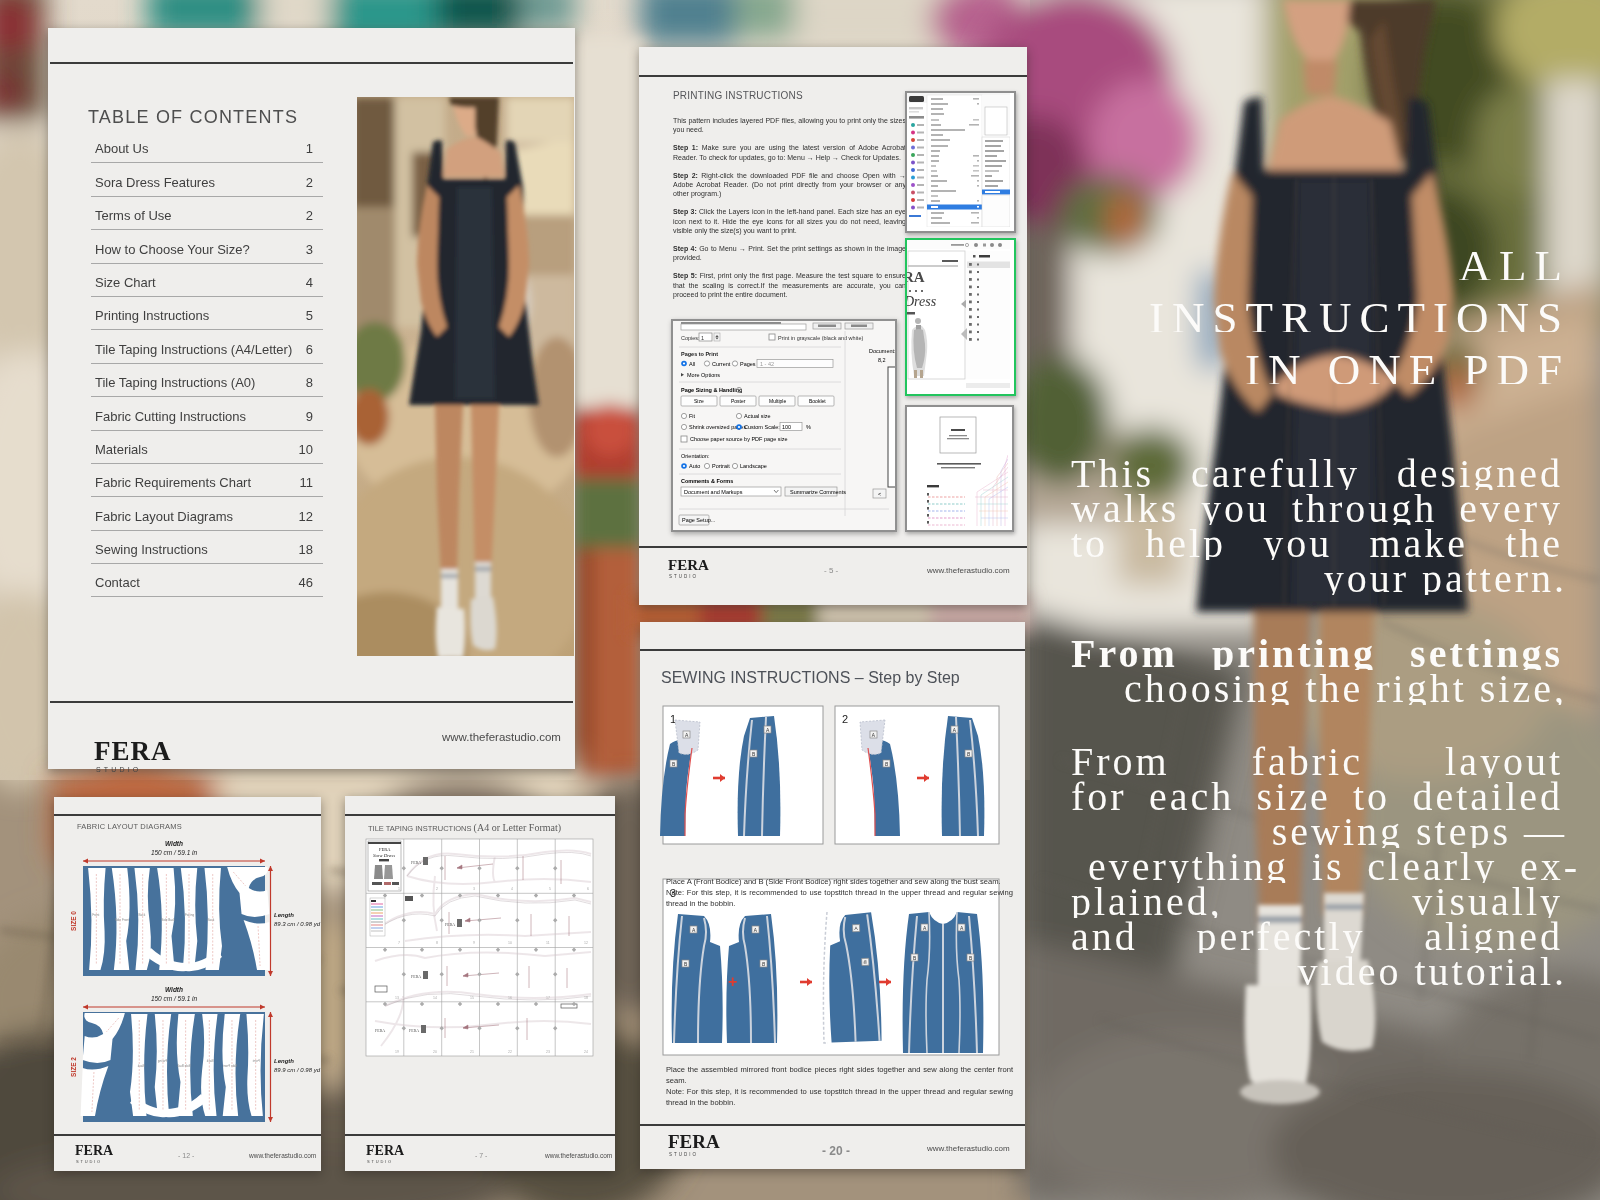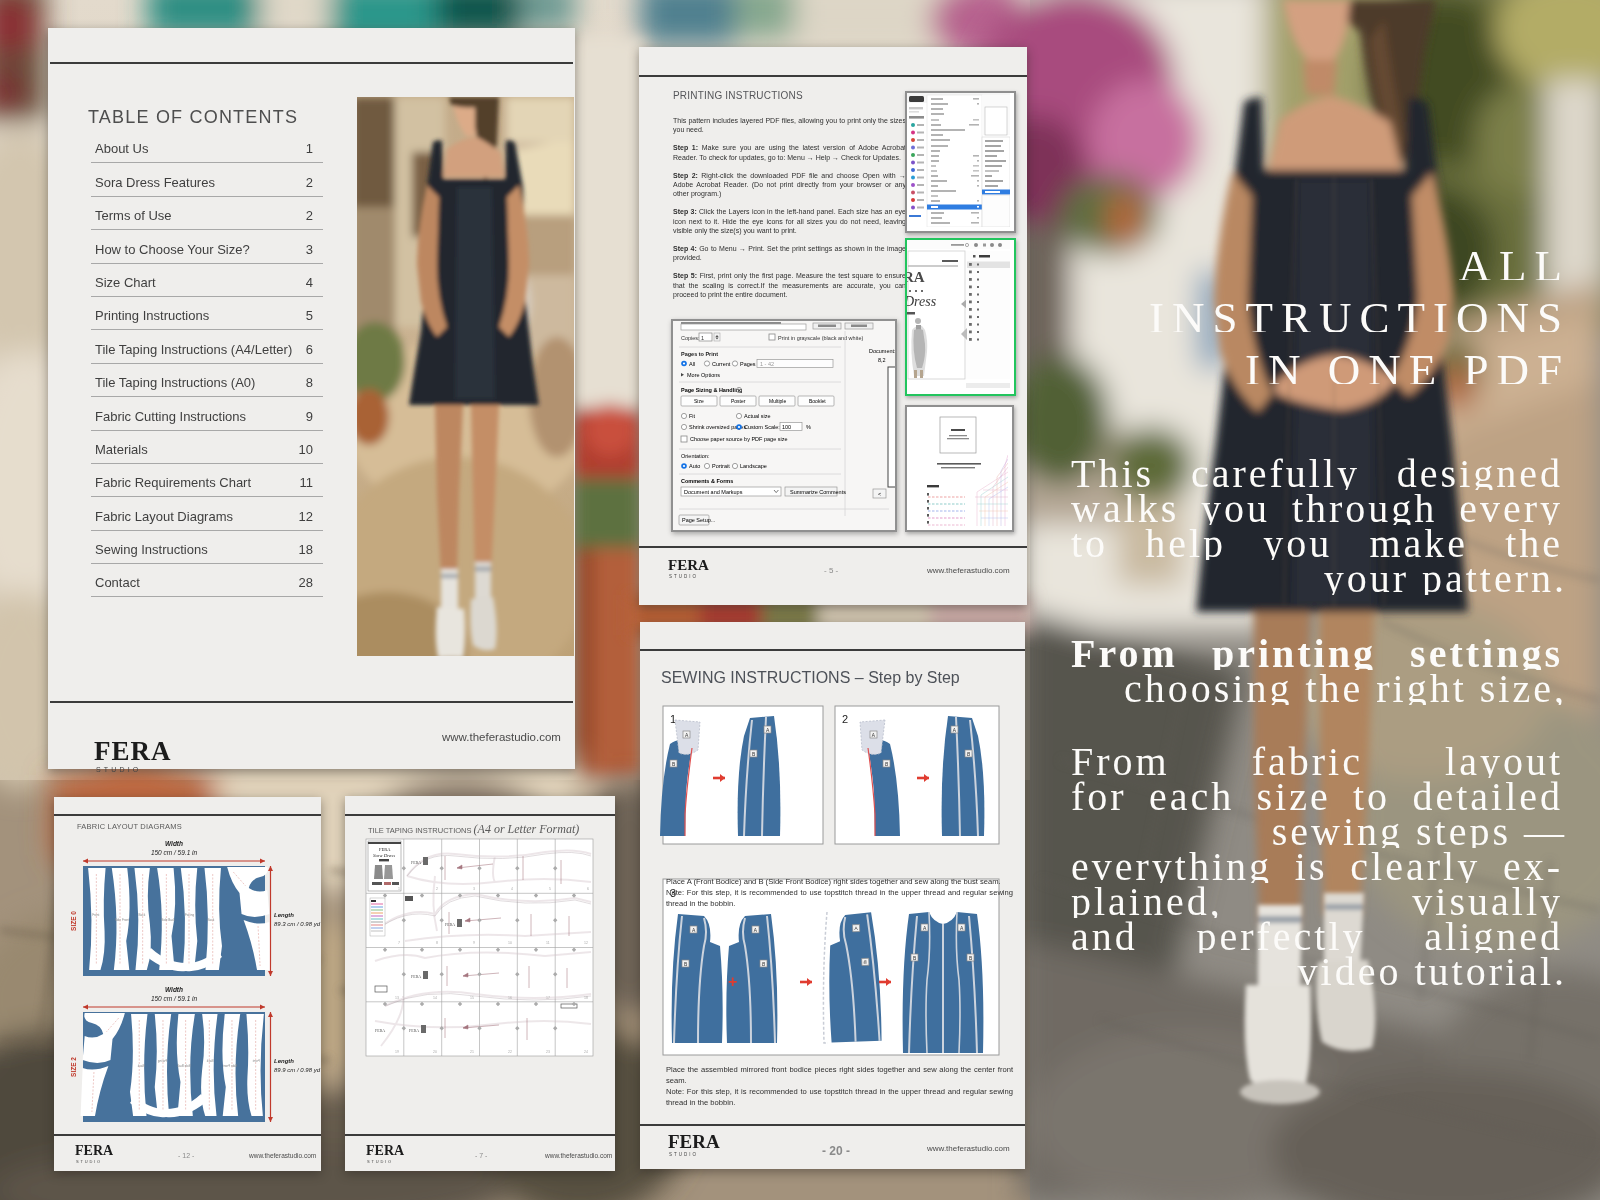--- a/index.html
+++ b/index.html
@@ -264,21 +264,21 @@
       <div class="trow">
           <span>Fabric Layout Diagrams</span>
           <span class="tn">12</span>
         </div>
       <div class="trow">
           <span>Sewing Instructions</span>
           <span class="tn">18</span>
         </div>
       <div class="trow">
           <span>Contact</span>
-          <span class="tn">28</span>
+          <span class="tn">46</span>
         </div>
     </div>
 
     <svg width="217" height="559" viewBox="0 0 217 559" style="position:absolute;left:309px;top:69px">
       <defs>
         <filter id="tb4" x="-30%" y="-30%" width="160%" height="160%">
             <feGaussianBlur stdDeviation="4"></feGaussianBlur>
           </filter>
         <filter id="tb2" x="-30%" y="-30%" width="160%" height="160%">
             <feGaussianBlur stdDeviation="2"></feGaussianBlur>
@@ -724,21 +724,21 @@
     </svg>
     <div class="rule" style="left:0;top:337px;width:267px;height:1.5px;"></div>
     <div class="ft-logo" style="left:21px;top:346px;font-size:14px;font-weight:bold;">FERA</div>
     <div class="ft-studio" style="position:absolute;left:22px;top:362px;font-size:4px;">STUDIO</div>
     <div class="ft-num" style="left:124px;top:355px;font-size:7px;">- 12 -</div>
     <div class="ft-url" style="left:195px;top:355px;font-size:6.5px;">www.theferastudio.com</div>
   </div>
 
   <div class="page" id="pg-tile" style="left:345px;top:796px;width:270px;height:375px;">
     <div class="rule" style="left:0;top:18px;width:270px;"></div>
-    <div style="position:absolute;left:23px;top:26px;font-size:7.5px;color:#5a5a5a;">TILE TAPING INSTRUCTIONS <span style="font-family:'Liberation Serif',serif;font-style:italic;font-size:12px;">(A4 or Letter Format)</span></div>
+    <div style="position:absolute;left:23px;top:26px;font-size:7.5px;color:#5a5a5a;">TILE TAPING INSTRUCTIONS <span style="font-family:'Liberation Serif',serif;font-size:10px;">(A4 or Letter Format)</span></div>
     <svg width="270" height="290" viewBox="0 0 270 290" style="position:absolute;left:0;top:40px">
 
       <g stroke="#9a9a9a" stroke-width=".6" fill="#fff">
         <rect x="21" y="3" width="227" height="217"></rect>
       </g>
       <g stroke="#a0a0a0" stroke-width=".6">
         <line x1="58.8" y1="3" x2="58.8" y2="220"></line>
         <line x1="96.7" y1="3" x2="96.7" y2="220"></line>
         <line x1="134.5" y1="3" x2="134.5" y2="220"></line>
         <line x1="172.3" y1="3" x2="172.3" y2="220"></line>
@@ -995,18 +995,18 @@
     <div class="rl rlh" style="top:344px;font-size:45px;letter-spacing:8px;">IN ONE PDF</div>
     <div class="jl" style="top:450px;">This carefully designed guide</div>
     <div class="jl" style="top:485px;">walks you through every step</div>
     <div class="jl" style="top:520px;">to help you make the most of</div>
     <div class="rl rlb" style="top:555px;">your pattern.</div>
     <div class="jl" style="top:630px;font-weight:bold;">From printing settings to</div>
     <div class="rl rlb" style="top:665px;">choosing the right size,</div>
     <div class="jl" style="top:738px;">From fabric layout diagrams</div>
     <div class="jl" style="top:773px;">for each size to detailed</div>
     <div class="rl rlb" style="top:808px;">sewing steps —</div>
-    <div class="jl" style="top:843px;">everything is clearly ex-</div>
+    <div class="jl" style="top:843px;margin-left:17px;">everything is clearly ex-</div>
     <div class="jl" style="top:878px;">plained, visually supported,</div>
     <div class="jl" style="top:913px;">and perfectly aligned with the</div>
     <div class="rl rlb" style="top:948px;">video tutorial.</div>
   </div>
 </div>
 
 </body></html>

